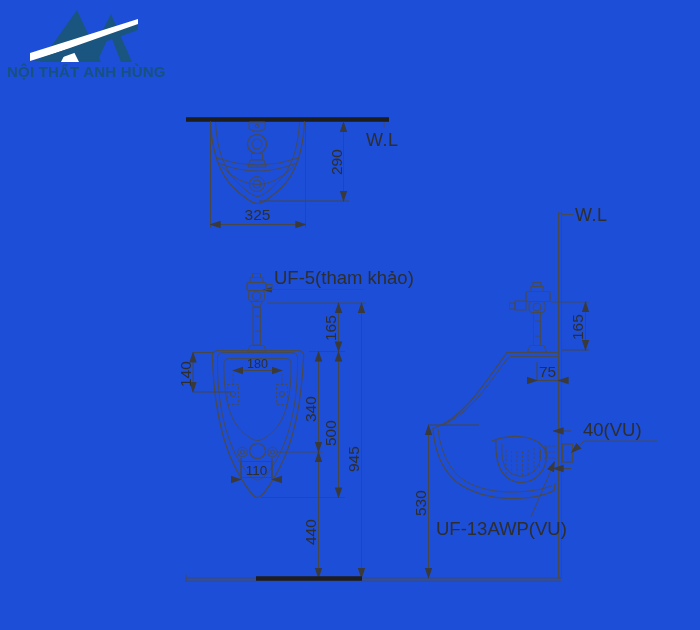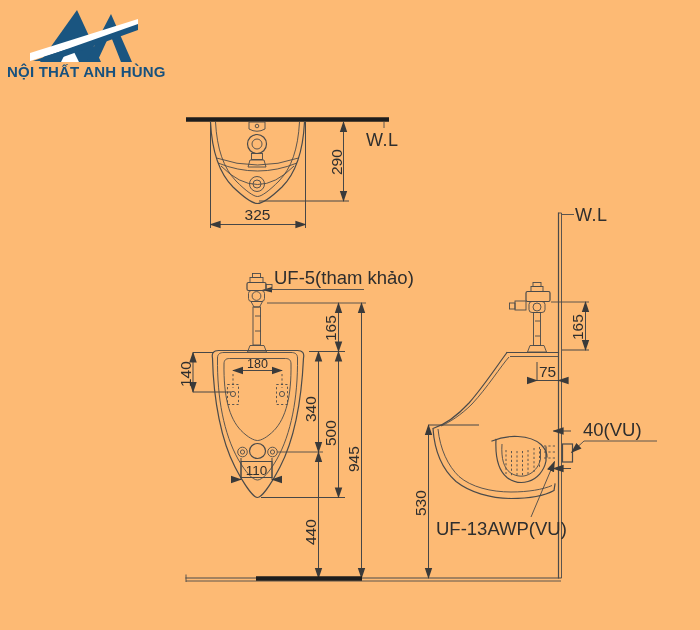--- a/index.html
+++ b/index.html
@@ -1,16 +1,16 @@
 <!DOCTYPE html>
 <html><head>
 <meta charset="utf-8">
 <style>
   html,body{margin:0;padding:0;background:#ffffff;}
-  .stage{position:relative;width:700px;height:630px;background:#fdba74;overflow:hidden;}
+  .stage{position:relative;width:700px;height:630px;background:#1d4ed8;overflow:hidden;}
   svg text{fill:#2e2e2e;font-family:"Liberation Sans","DejaVu Sans",sans-serif;}
   .ln{stroke:#4a4a4a;stroke-width:1.2;fill:none;stroke-linecap:square;}
   .ln2{stroke:#4a4a4a;stroke-width:0.9;fill:none;}
   .thick{stroke:#1d1d1d;stroke-width:4.5;fill:none;}
   .dim{stroke:#474747;stroke-width:1;fill:none;}
   .dash{stroke:#4a4a4a;stroke-width:0.9;fill:none;stroke-dasharray:2.2 2.2;}
   .dimtxt{font-size:15.5px;}
   .smalltxt{font-size:12.5px;}
   .midtxt{font-size:13.5px;}
   .wl{font-size:18px;letter-spacing:0.5px;}

